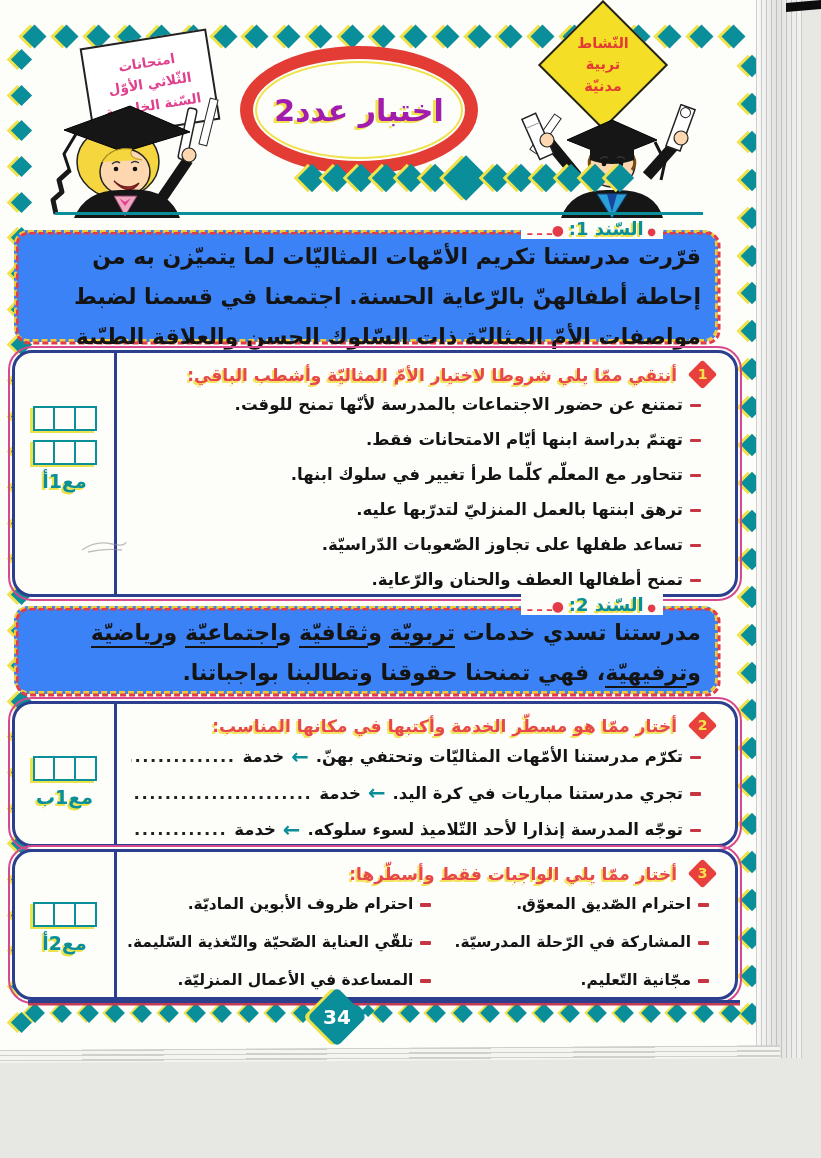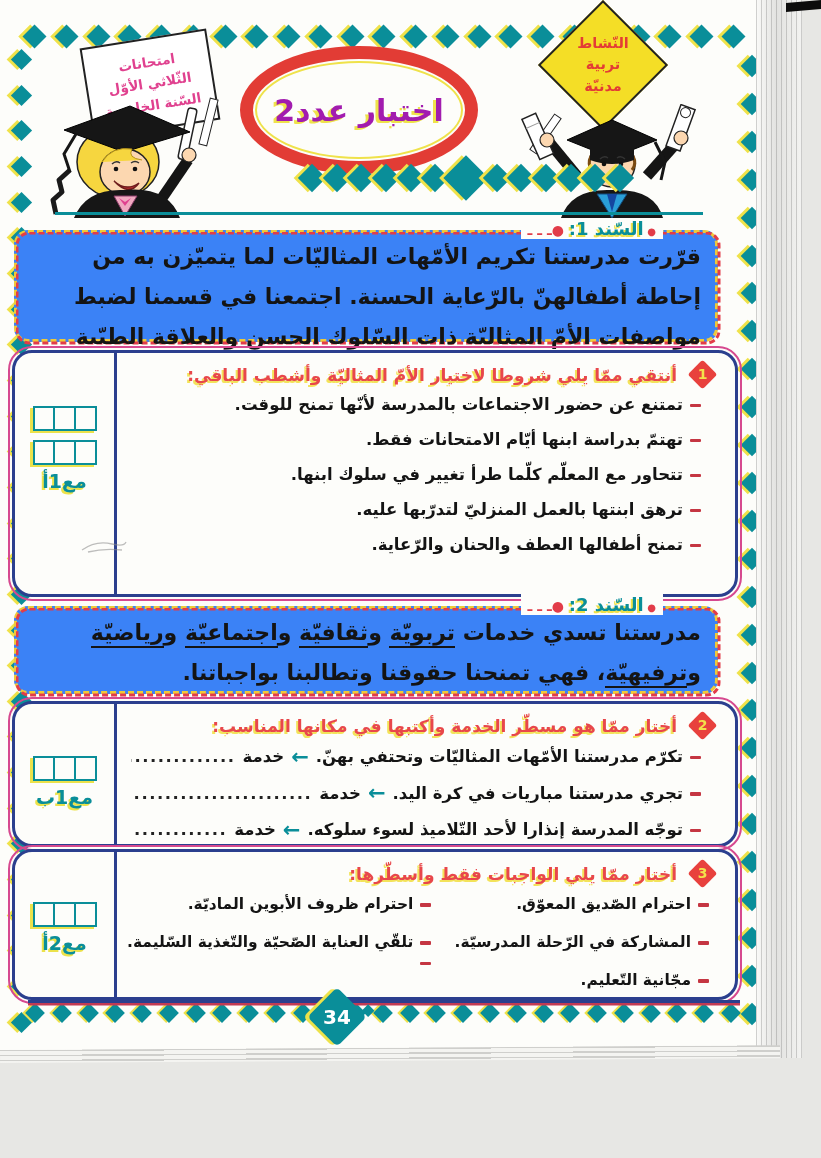--- a/index.html
+++ b/index.html
@@ -349,20 +349,24 @@
             <div class="xitem">
               <span class="dash"></span>
               <span class="it">تتحاور مع المعلّم كلّما طرأ تغيير في سلوك ابنها.</span>
             </div>
             <div class="xitem">
               <span class="dash"></span>
               <span class="it">ترهق ابنتها بالعمل المنزليّ لتدرّبها عليه.</span>
             </div>
             <div class="xitem">
               <span class="dash"></span>
+              <span class="it">تساعد طفلها على تجاوز الصّعوبات الدّراسيّة.</span>
+            </div>
+            <div class="xitem">
+              <span class="dash"></span>
               <span class="it">تمنح أطفالها العطف والحنان والرّعاية.</span>
             </div>
           </div>
       </div>
     </div>
     <svg class="scribble" width="52" height="22" viewBox="0 0 52 22">
       <path d="M4,14 q14,-10 30,-6 q12,3 14,-2 M10,16 q16,-4 34,-2" stroke="#8a8a8a" fill="none" stroke-width="1.3"></path>
     </svg>
 
     <div class="dashedbox sanad2">
@@ -449,20 +453,21 @@
               <div class="xitem">
                 <span class="dash"></span>
                 <span class="it">احترام ظروف الأبوين الماديّة.</span>
               </div>
               <div class="xitem">
                 <span class="dash"></span>
                 <span class="it">تلقّي العناية الصّحيّة والتّغذية السّليمة.</span>
               </div>
               <div class="xitem">
                 <span class="dash"></span>
+                <span class="it">المساعدة في الأعمال المنزليّة.</span>
               </div>
             </div>
         </div>
       </div>
     </div>
 
     <div class="bottom-rule"></div>
     <div class="badge">
         <span>34</span>
       </div>

